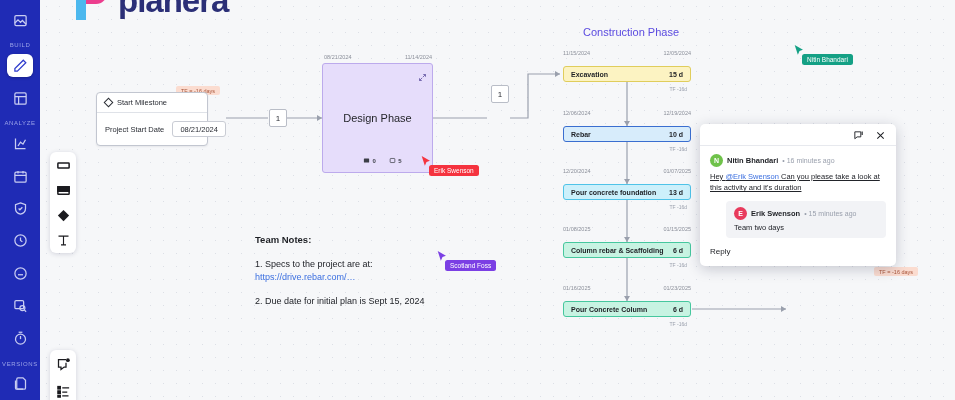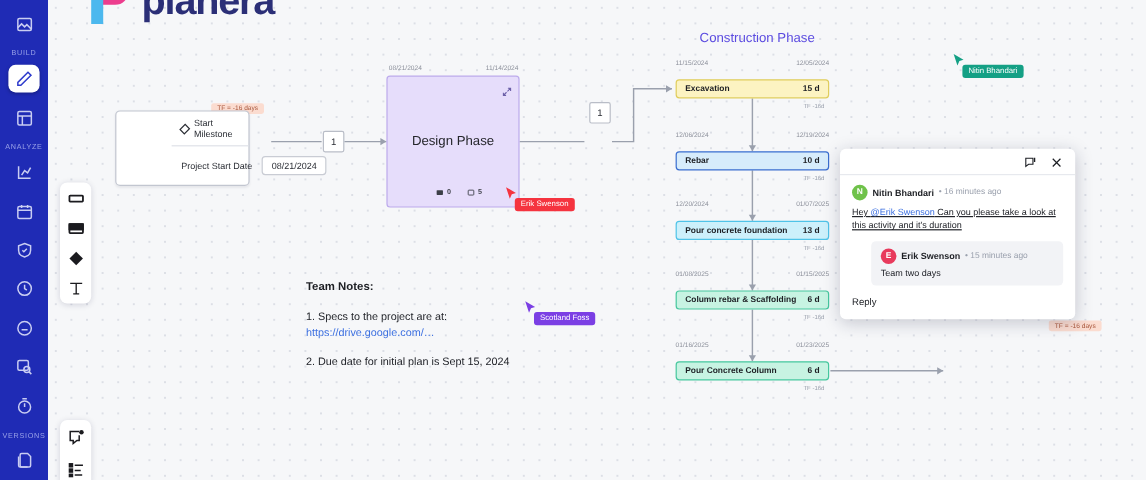--- a/index.html
+++ b/index.html
@@ -346,21 +346,21 @@
       <svg viewBox="0 0 24 24" fill="none" stroke="currentColor" stroke-width="2">
           <rect x="3" y="4" width="4" height="4" fill="currentColor"></rect>
           <rect x="3" y="11" width="4" height="4" fill="currentColor"></rect>
           <rect x="3" y="18" width="4" height="3" fill="currentColor"></rect>
           <path d="M10 6h11M10 13h8M10 19h10"></path>
         </svg>
     </div>
   </div>
 
   <div class="tf-badge" style="left:176px; top:86px;">TF = -16 days</div>
-  <div class="card" style="left:96px; top:92px; width:112px;padding-left:46px;">
+  <div class="card" style="left:96px; top:92px; width:112px;">
     <div class="card-head">
       <span class="diamond-o"></span>
       <span>Start Milestone</span>
     </div>
     <div class="card-body">
       <div class="field-row">
         <span class="field-label">Project Start Date</span>
         <span class="field-input">08/21/2024</span>
       </div>
     </div>
@@ -469,21 +469,21 @@
     <span>Pour Concrete Column</span>
     <span>6 d</span>
   </div>
   <div class="task-tf" style="left:563px; top:321px;">TF -16d</div>
 
   <div class="tf-badge" style="left:874px; top:267px;">TF = -16 days</div>
 
   <div class="notes">
     <div class="notes-title">Team Notes:</div>
     <div class="notes-line">1. Specs to the project are at:</div>
-    <a class="notes-link">https://drive.google.com/…</a>
+    <a class="notes-link">https://drive.rebar.com/…</a>
     <div class="notes-line">2. Due date for initial plan is Sept 15, 2024</div>
   </div>
 
   <div class="cursor" style="left:421px; top:155px;">
     <svg viewBox="0 0 16 18" width="11" height="13">
         <path d="M1 1l12 7-5 1.6L5.6 15z" fill="#f5333f"></path>
       </svg>
     <span class="cursor-label" style="background:#f5333f;">Erik Swenson</span>
   </div>
 

